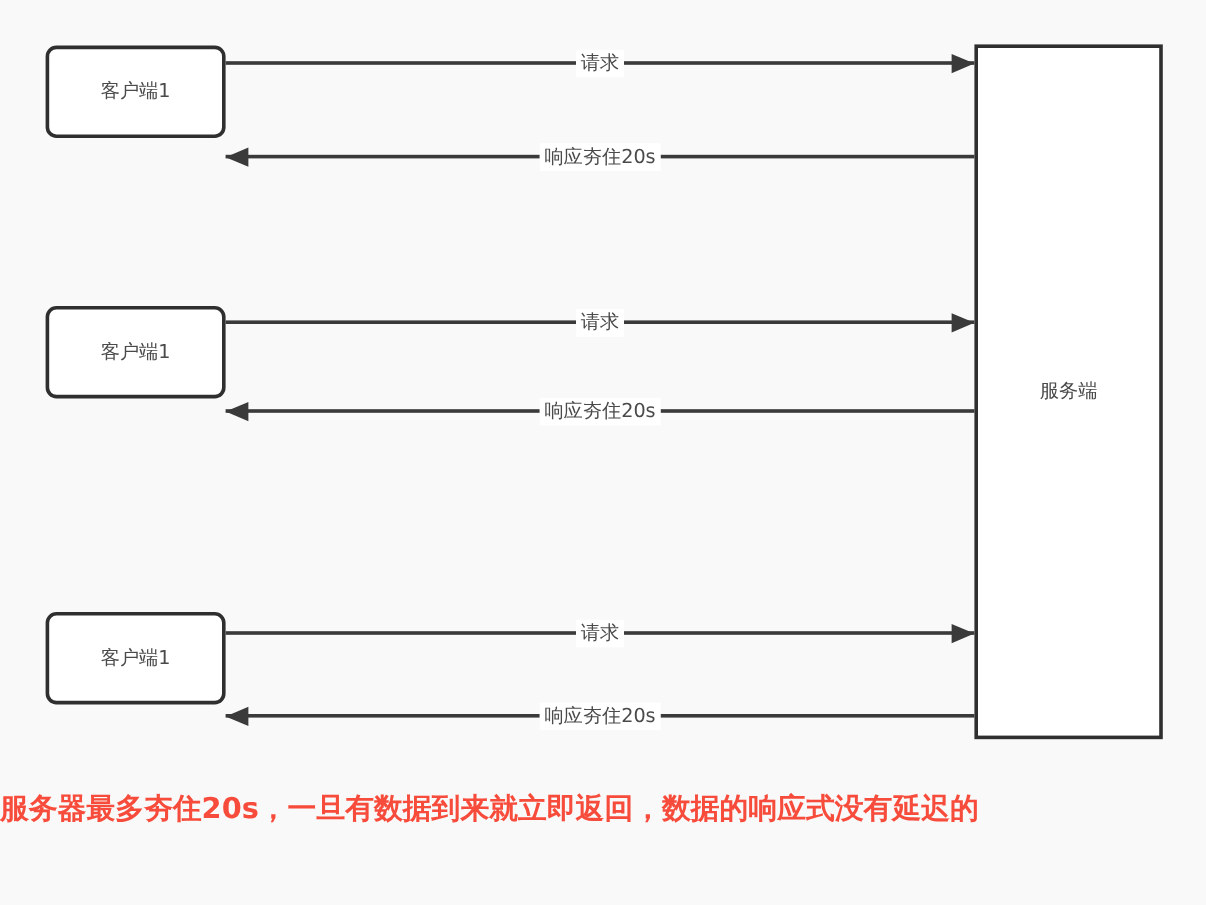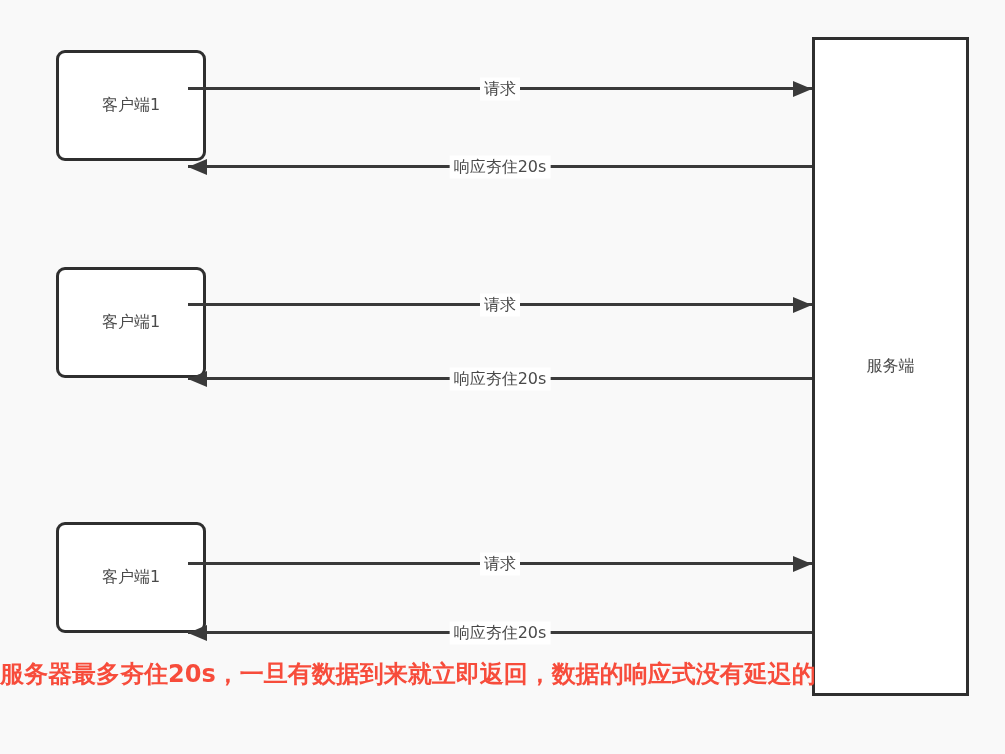--- a/index.html
+++ b/index.html
@@ -19,38 +19,36 @@
     background: #ffffff;
     border: 3px solid #2f2f2f;
     box-sizing: border-box;
     display: flex;
     align-items: center;
     justify-content: center;
     color: #4a4a4a;
     font-size: 16px;
   }
   .client {
-    left: 56px;
+    left: 38px;
     width: 150px;
-    height: 111px;
+    height: 77px;
     border-radius: 9px;
-    margin-top: 12px;
   }
   .server {
     left: 812px;
     top: 37px;
     width: 157px;
-    height: 659px;
+    height: 579px;
   }
   .arrow {
     position: absolute;
     left: 188px;
     width: 624px;
     height: 22px;
-    margin-top: 36px;
   }
   .arrow .line {
     position: absolute;
     left: 0;
     right: 0;
     top: 10px;
     height: 3px;
     background: #3a3a3a;
   }
   .arrow .head-right {

